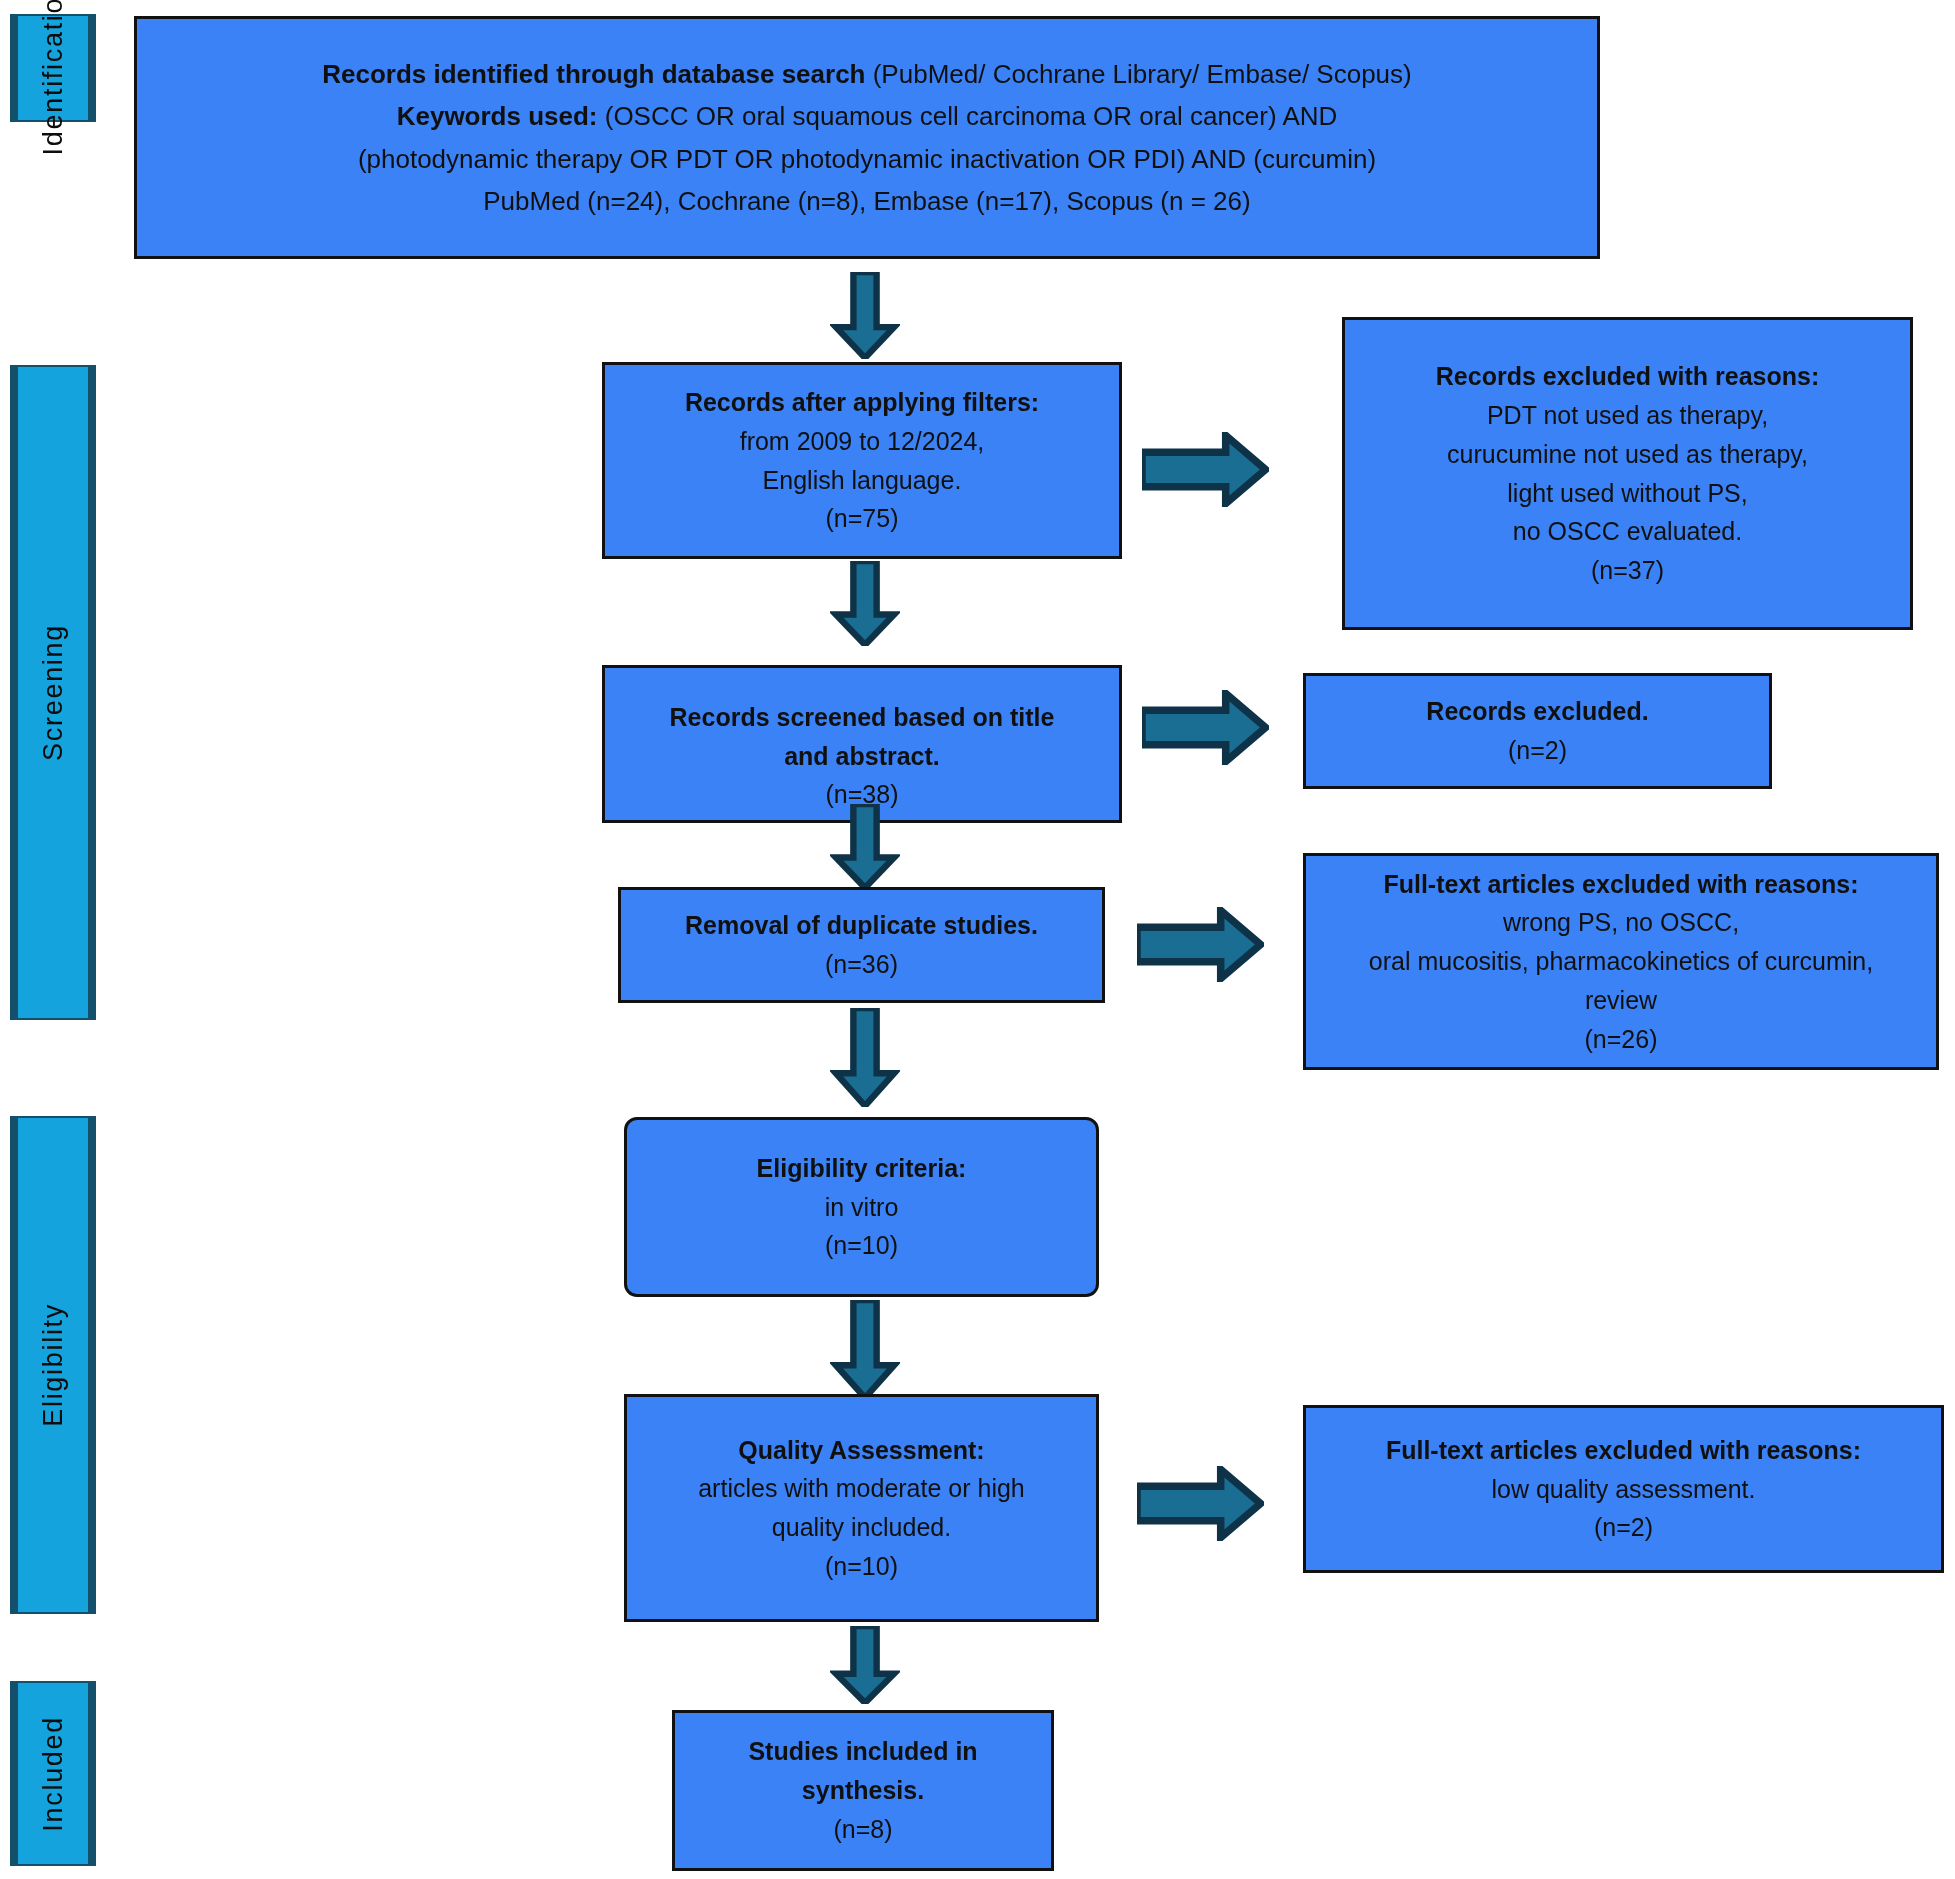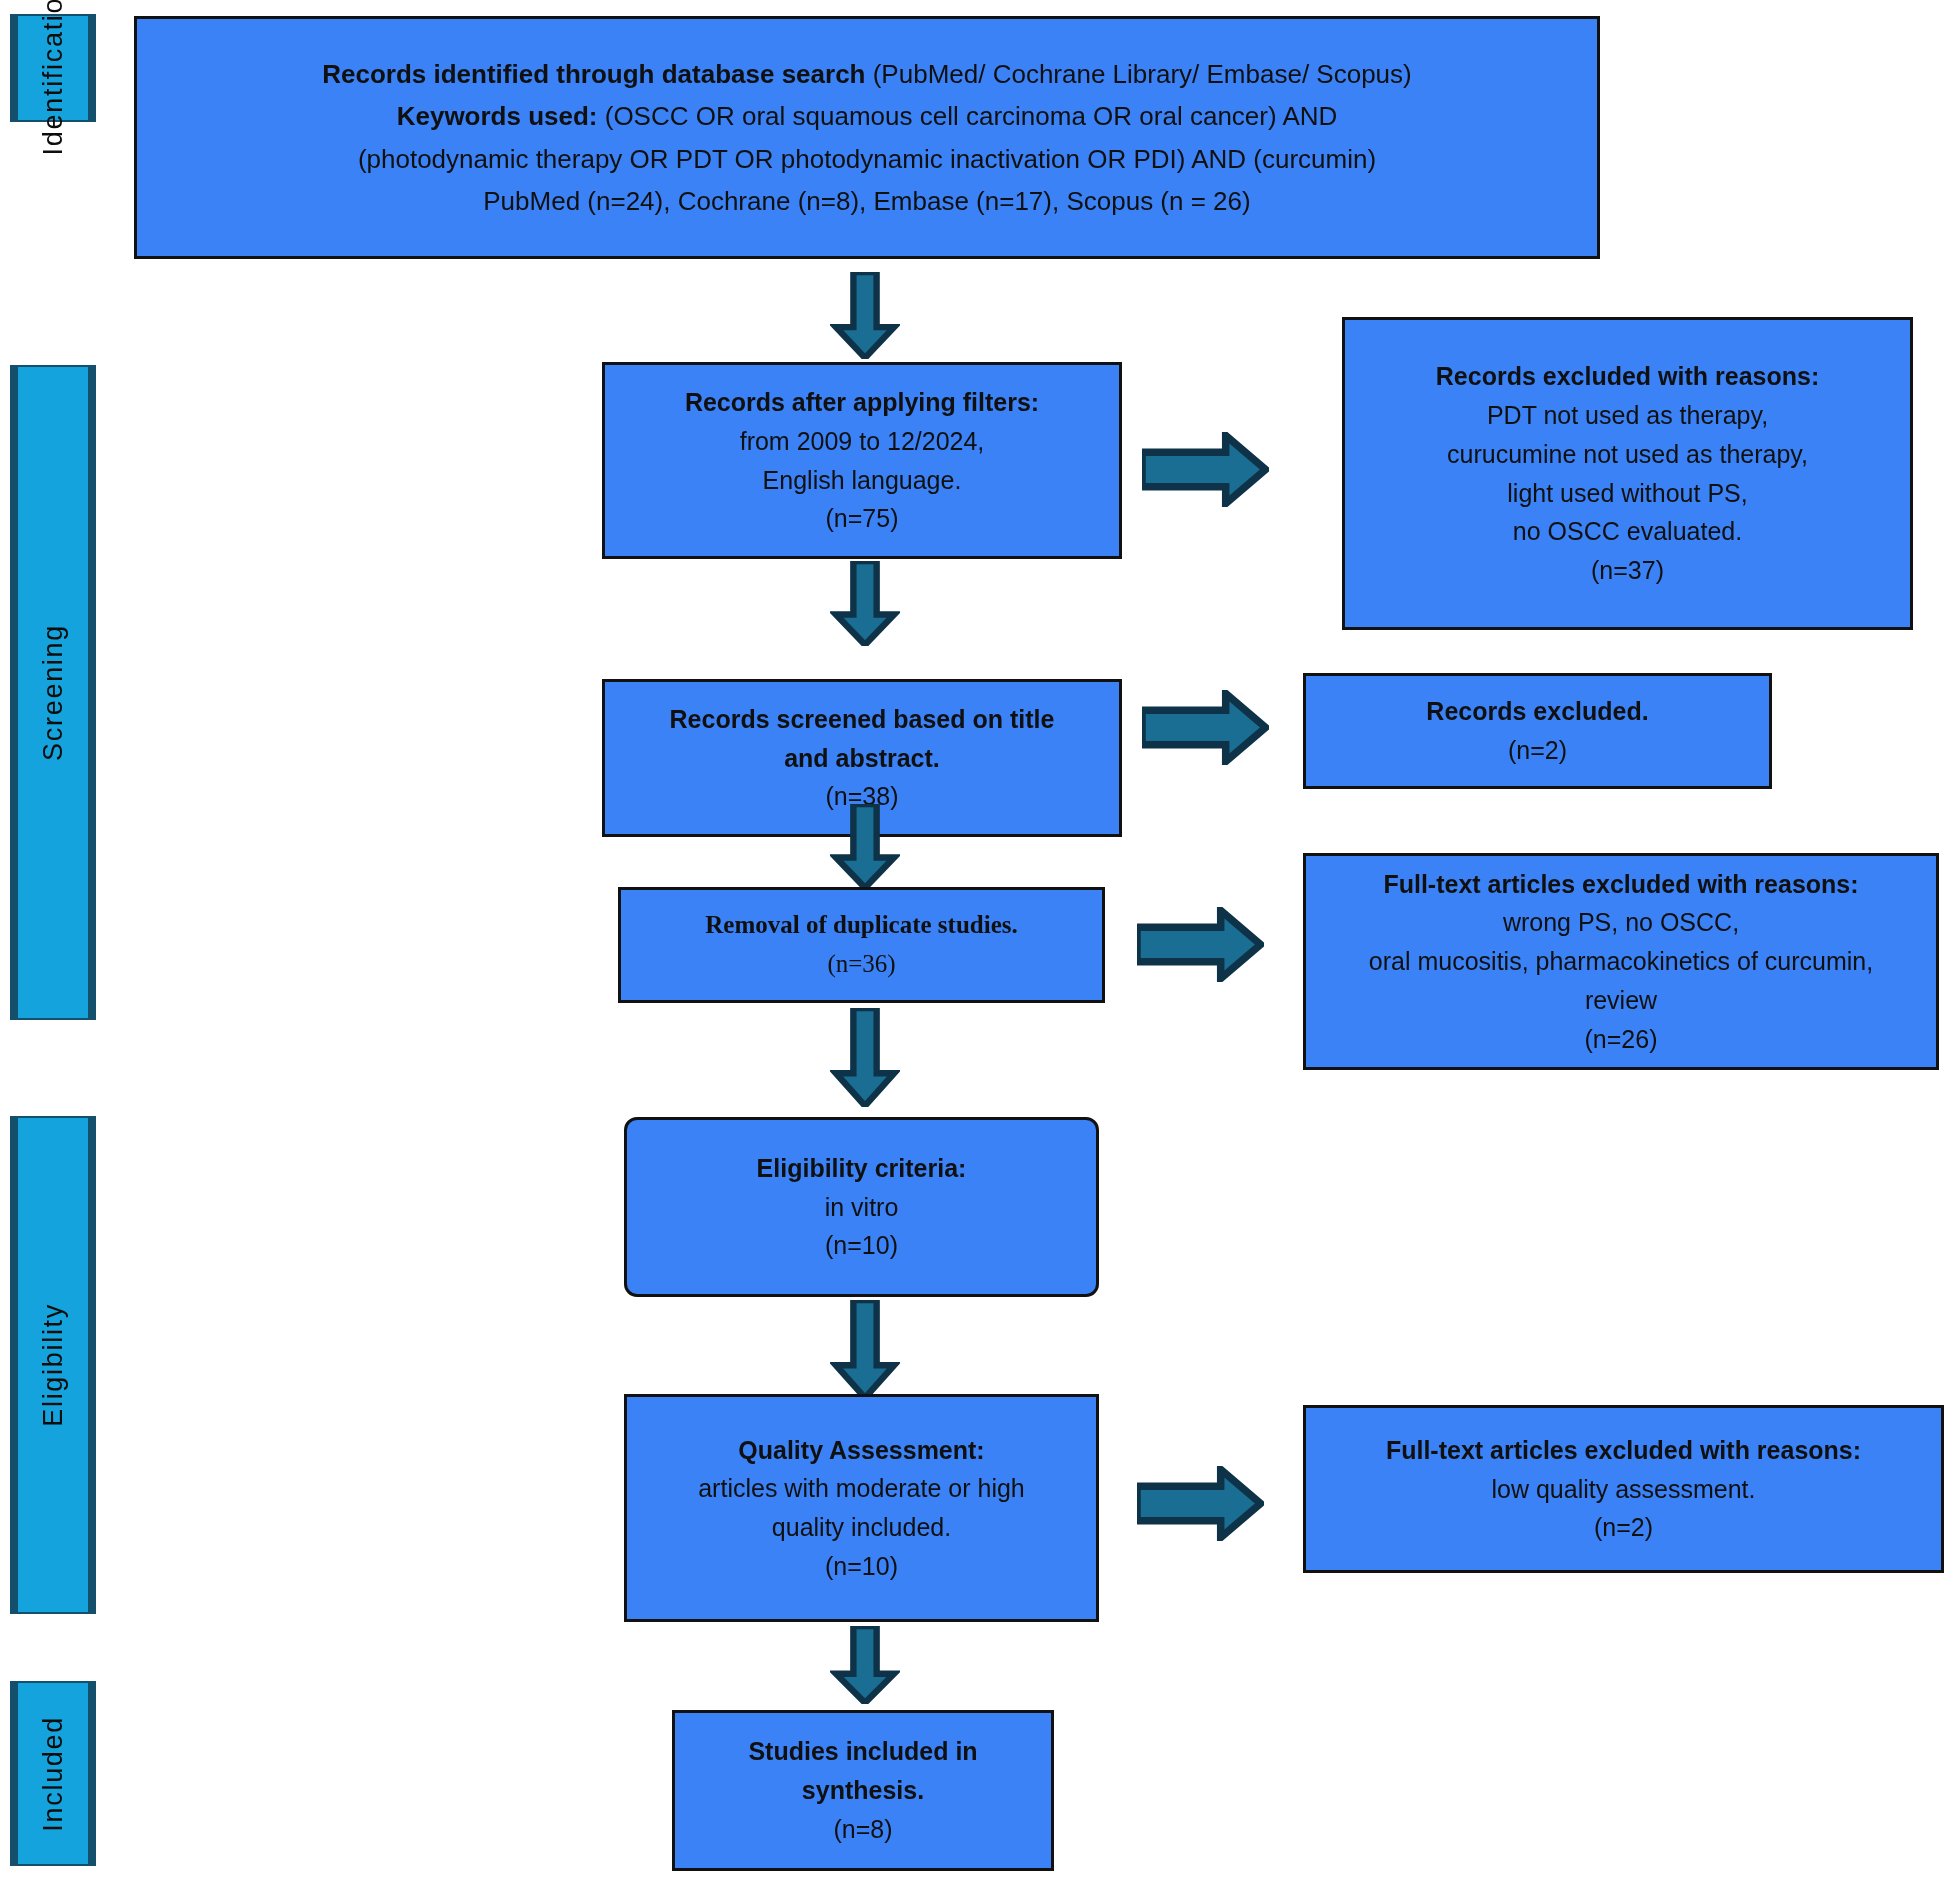--- a/index.html
+++ b/index.html
@@ -133,21 +133,21 @@
     <div class="line">no OSCC evaluated.</div>
     <div class="line">(n=37)</div>
   </div>
 
   <div class="arrow-down" style="left:830px; top:561px; width:70px; height:85px;">
     <svg width="70" height="85" viewBox="0 0 120 146">
       <polygon points="40,0 80,0 80,92 110,92 60,144 10,92 40,92" fill="#1A6E93" stroke="#0E3348" stroke-width="11" stroke-linejoin="miter"></polygon>
     </svg>
   </div>
 
-  <div class="flow-box" style="left:602px; top:679px; width:520px; height:158px;">
+  <div class="flow-box" style="left:602px; top:665px; width:520px; height:158px;justify-content:flex-end;">
     <div class="line bold">Records screened based on title</div>
     <div class="line bold">and abstract.</div>
     <div class="line">(n=38)</div>
   </div>
 
   <div class="arrow-right" style="left:1142px; top:690px; width:127px; height:75px;">
     <svg width="127" height="75" viewBox="0 0 220 130">
       <polygon points="0,35 145,35 145,6 214,65 145,124 145,95 0,95" fill="#1A6E93" stroke="#0E3348" stroke-width="13" stroke-linejoin="miter"></polygon>
     </svg>
   </div>
@@ -156,21 +156,21 @@
     <div class="line bold">Records excluded.</div>
     <div class="line">(n=2)</div>
   </div>
 
   <div class="arrow-down" style="left:830px; top:804px; width:70px; height:85px;">
     <svg width="70" height="85" viewBox="0 0 120 146">
       <polygon points="40,0 80,0 80,92 110,92 60,144 10,92 40,92" fill="#1A6E93" stroke="#0E3348" stroke-width="11" stroke-linejoin="miter"></polygon>
     </svg>
   </div>
 
-  <div class="flow-box" style="left:618px; top:887px; width:487px; height:116px;font-family:Liberation Serif, serif;">
+  <div class="flow-box" style="left:618px; top:887px; width:487px; height:116px;">
     <div class="line bold">Removal of duplicate studies.</div>
     <div class="line">(n=36)</div>
   </div>
 
   <div class="arrow-right" style="left:1137px; top:907px; width:127px; height:75px;">
     <svg width="127" height="75" viewBox="0 0 220 130">
       <polygon points="0,35 145,35 145,6 214,65 145,124 145,95 0,95" fill="#1A6E93" stroke="#0E3348" stroke-width="13" stroke-linejoin="miter"></polygon>
     </svg>
   </div>
 

